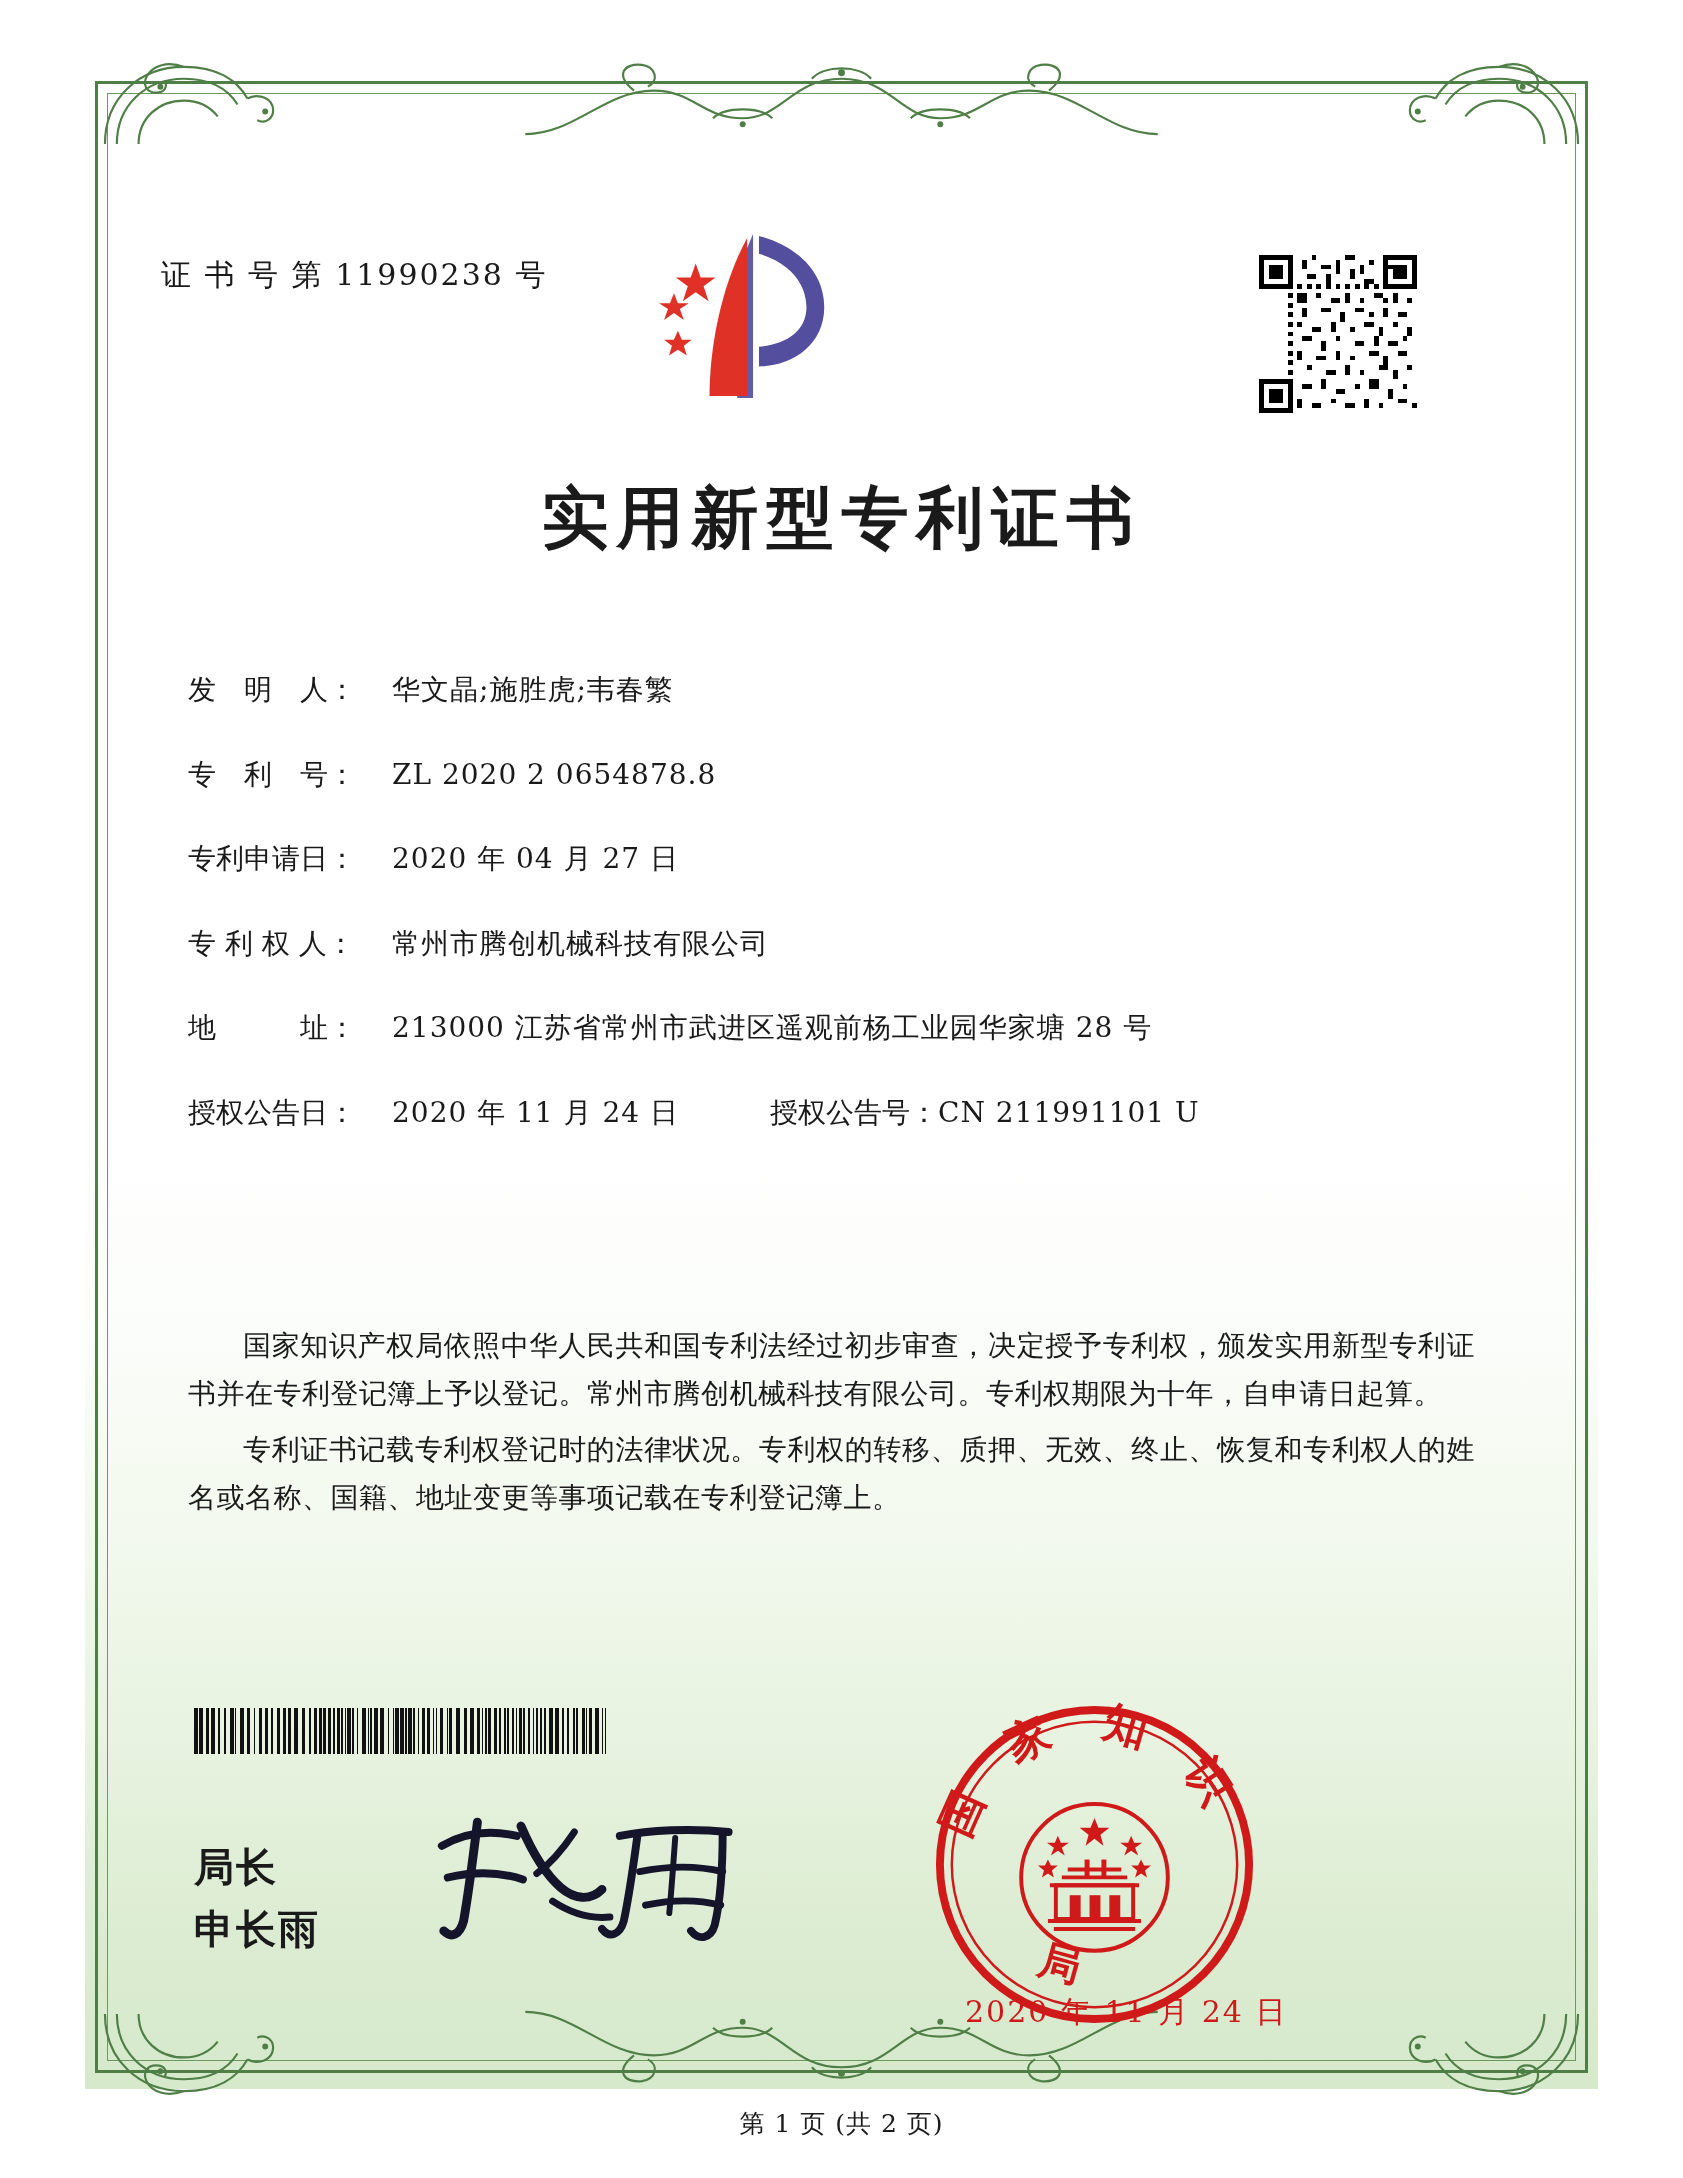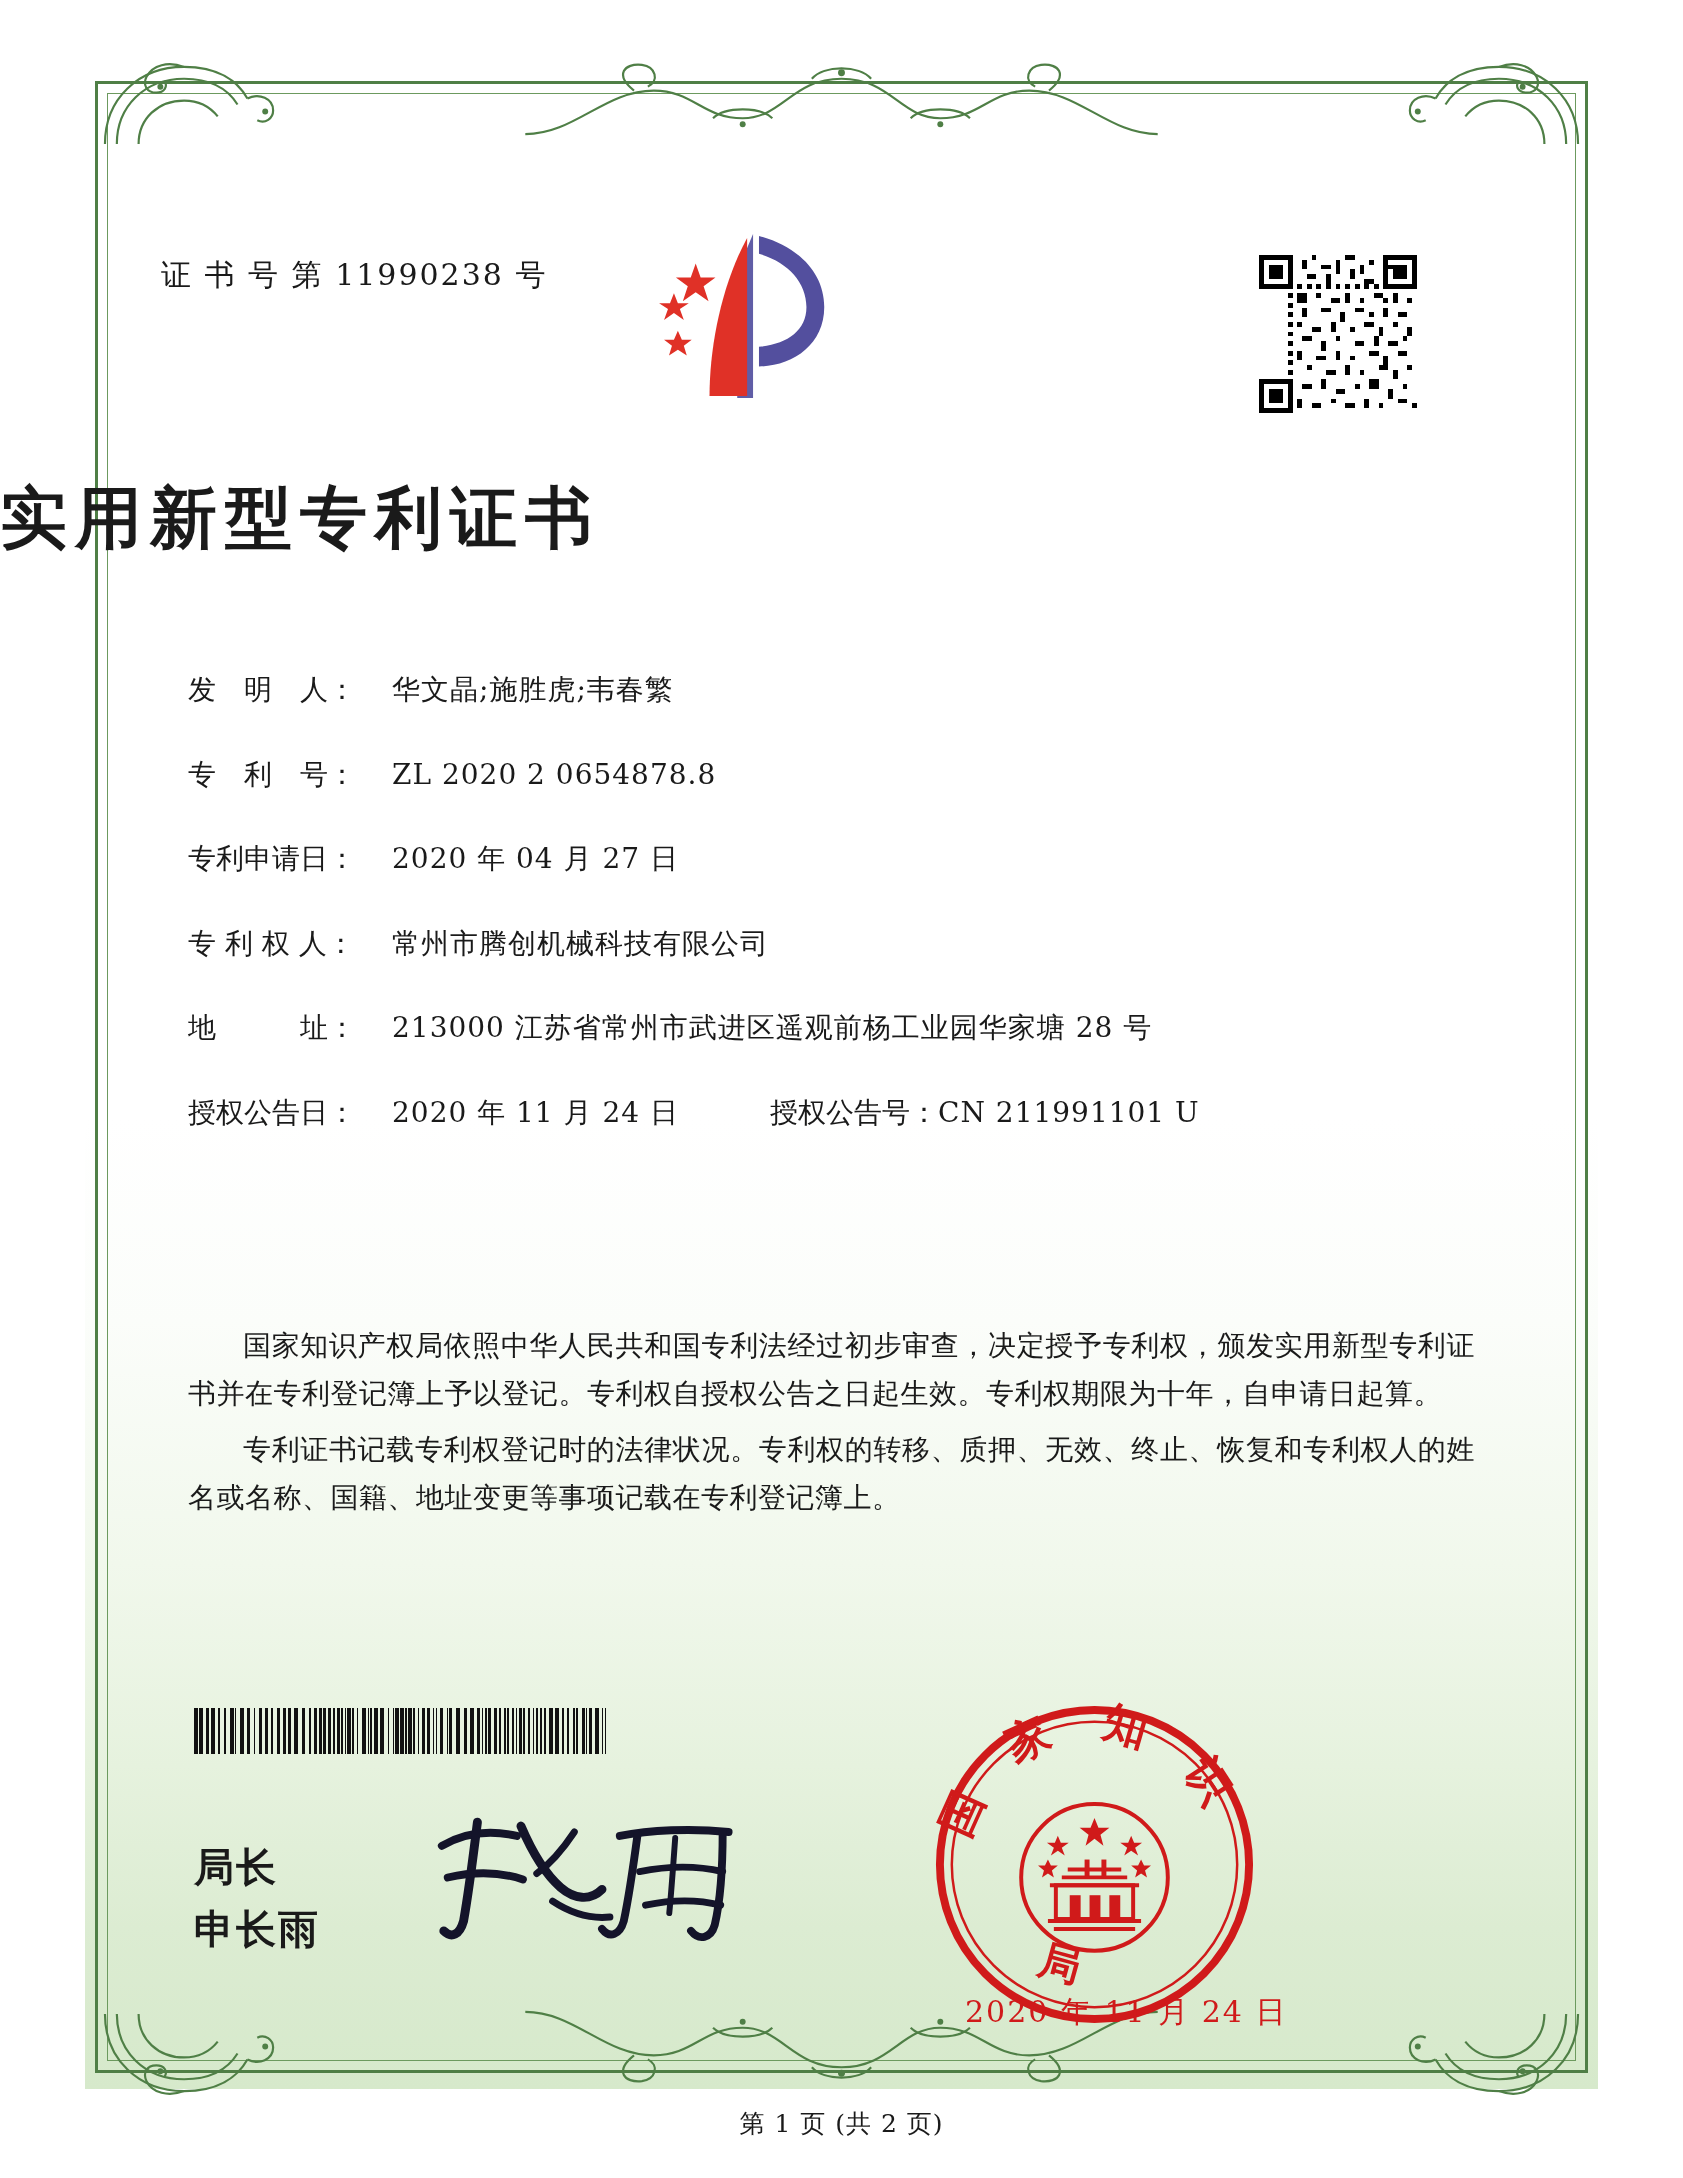--- a/index.html
+++ b/index.html
@@ -120,20 +120,21 @@
     width: 158px;
     height: 158px;
   }
 
   
   .title {
     position: absolute;
     left: 0;
     top: 473px;
     width: 1683px;
+    text-align: center;
     font-size: 67px;
     font-weight: bold;
     letter-spacing: 8px;
     font-family: "DejaVu Serif", "Liberation Serif", serif;
   }
 
   
   .fields {
     position: absolute;
     left: 188px;
@@ -535,21 +536,21 @@
       <span class="field-value">2020 年 11 月 24 日</span>
       <span class="split-second">
         <span class="field-label">授权公告号：</span>
         <span class="field-value">CN 211991101 U</span>
       </span>
     </div>
 
   </div>
 
   <div class="para-block">
-    <p class="para">国家知识产权局依照中华人民共和国专利法经过初步审查，决定授予专利权，颁发实用新型专利证书并在专利登记簿上予以登记。专利权自授权公告之日起生效。专利权期限为十年，自申请日起算。</p>
+    <p class="para">国家知识产权局依照中华人民共和国专利法经过初步审查，决定授予专利权，颁发实用新型专利证书并在专利登记簿上予以登记。常州市腾创机械科技有限公司。专利权期限为十年，自申请日起算。</p>
     <p class="para">专利证书记载专利权登记时的法律状况。专利权的转移、质押、无效、终止、恢复和专利权人的姓名或名称、国籍、地址变更等事项记载在专利登记簿上。</p>
   </div>
 
   <div class="barcode" id="barcode">
       <i style="width: 4px; margin-right: 1px;"></i>
       <i style="width: 4px; margin-right: 3px;"></i>
       <i style="width: 3px; margin-right: 2px;"></i>
       <i style="width: 4px; margin-right: 3px;"></i>
       <i style="width: 2px; margin-right: 4px;"></i>
       <i style="width: 2px; margin-right: 4px;"></i>

